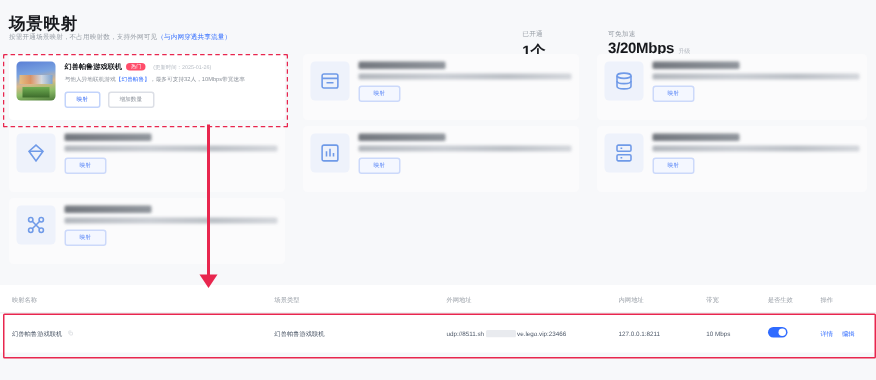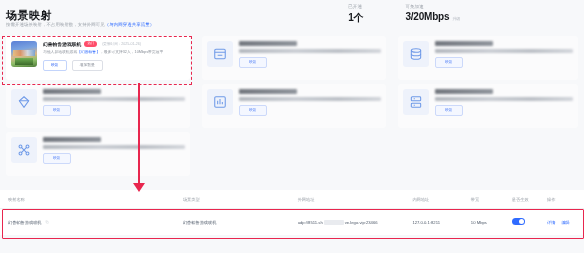--- a/index.html
+++ b/index.html
@@ -21,21 +21,21 @@
   .title{
     position:absolute;left:6px;top:8px;
     font-size:11px;font-weight:bold;letter-spacing:.5px;color:#16181c;
   }
   .subtitle{
     position:absolute;left:6px;top:22px;
     font-size:4.4px;color:#9aa0a8;letter-spacing:.1px;white-space:nowrap;
   }
   .subtitle .link{color:#2f6bff;}
 
-  .stats{position:absolute;right:12px;top:4px;display:flex;gap:42px;}
+  .stats{position:absolute;right:12px;top:20px;display:flex;gap:42px;}
   .stat{display:flex;flex-direction:column;align-items:flex-start;}
   .stat-label{font-size:4.4px;color:#9aa0a8;margin-bottom:2px;letter-spacing:.2px;}
   .stat-value{font-size:10px;font-weight:bold;color:#16181c;letter-spacing:-.2px;}
   .stat-value .suffix{font-size:4px;font-weight:normal;color:#b0b5bd;margin-left:3px;}
 
   
   .grid{
     position:absolute;left:0;top:34px;width:584px;height:152px;
     display:grid;grid-template-columns:196px 196px 192px;
     grid-auto-rows:48px;

